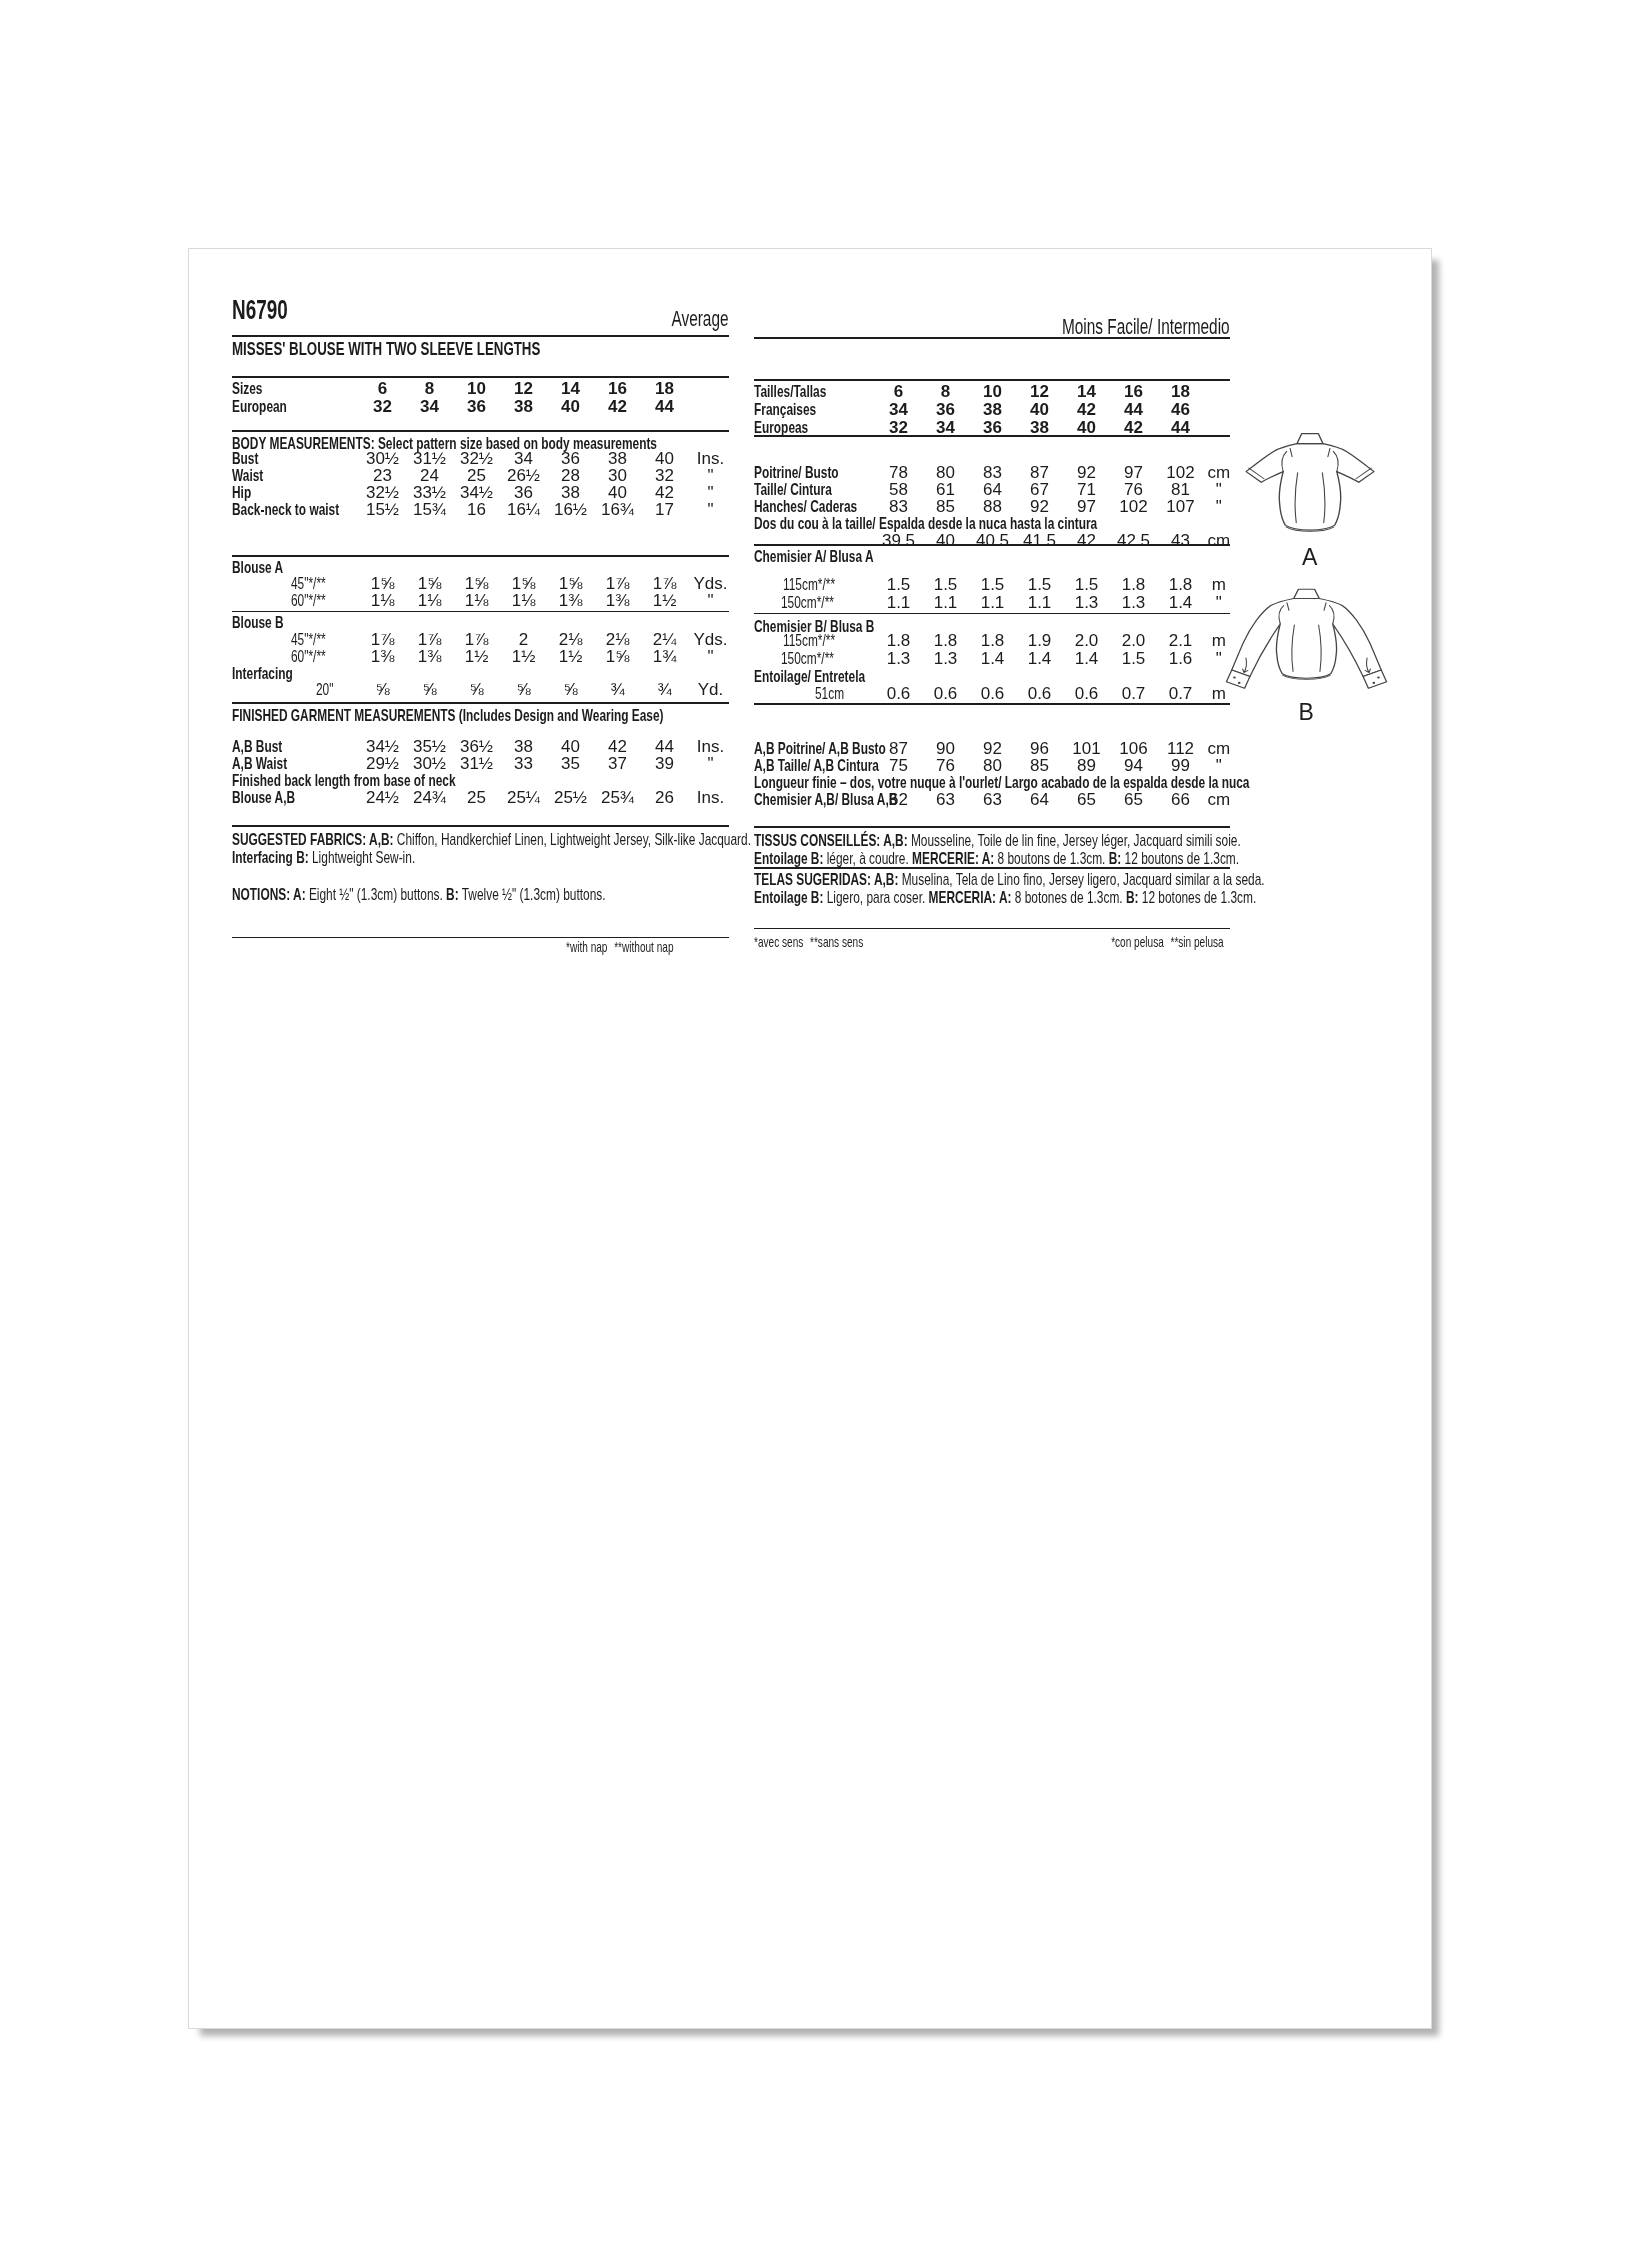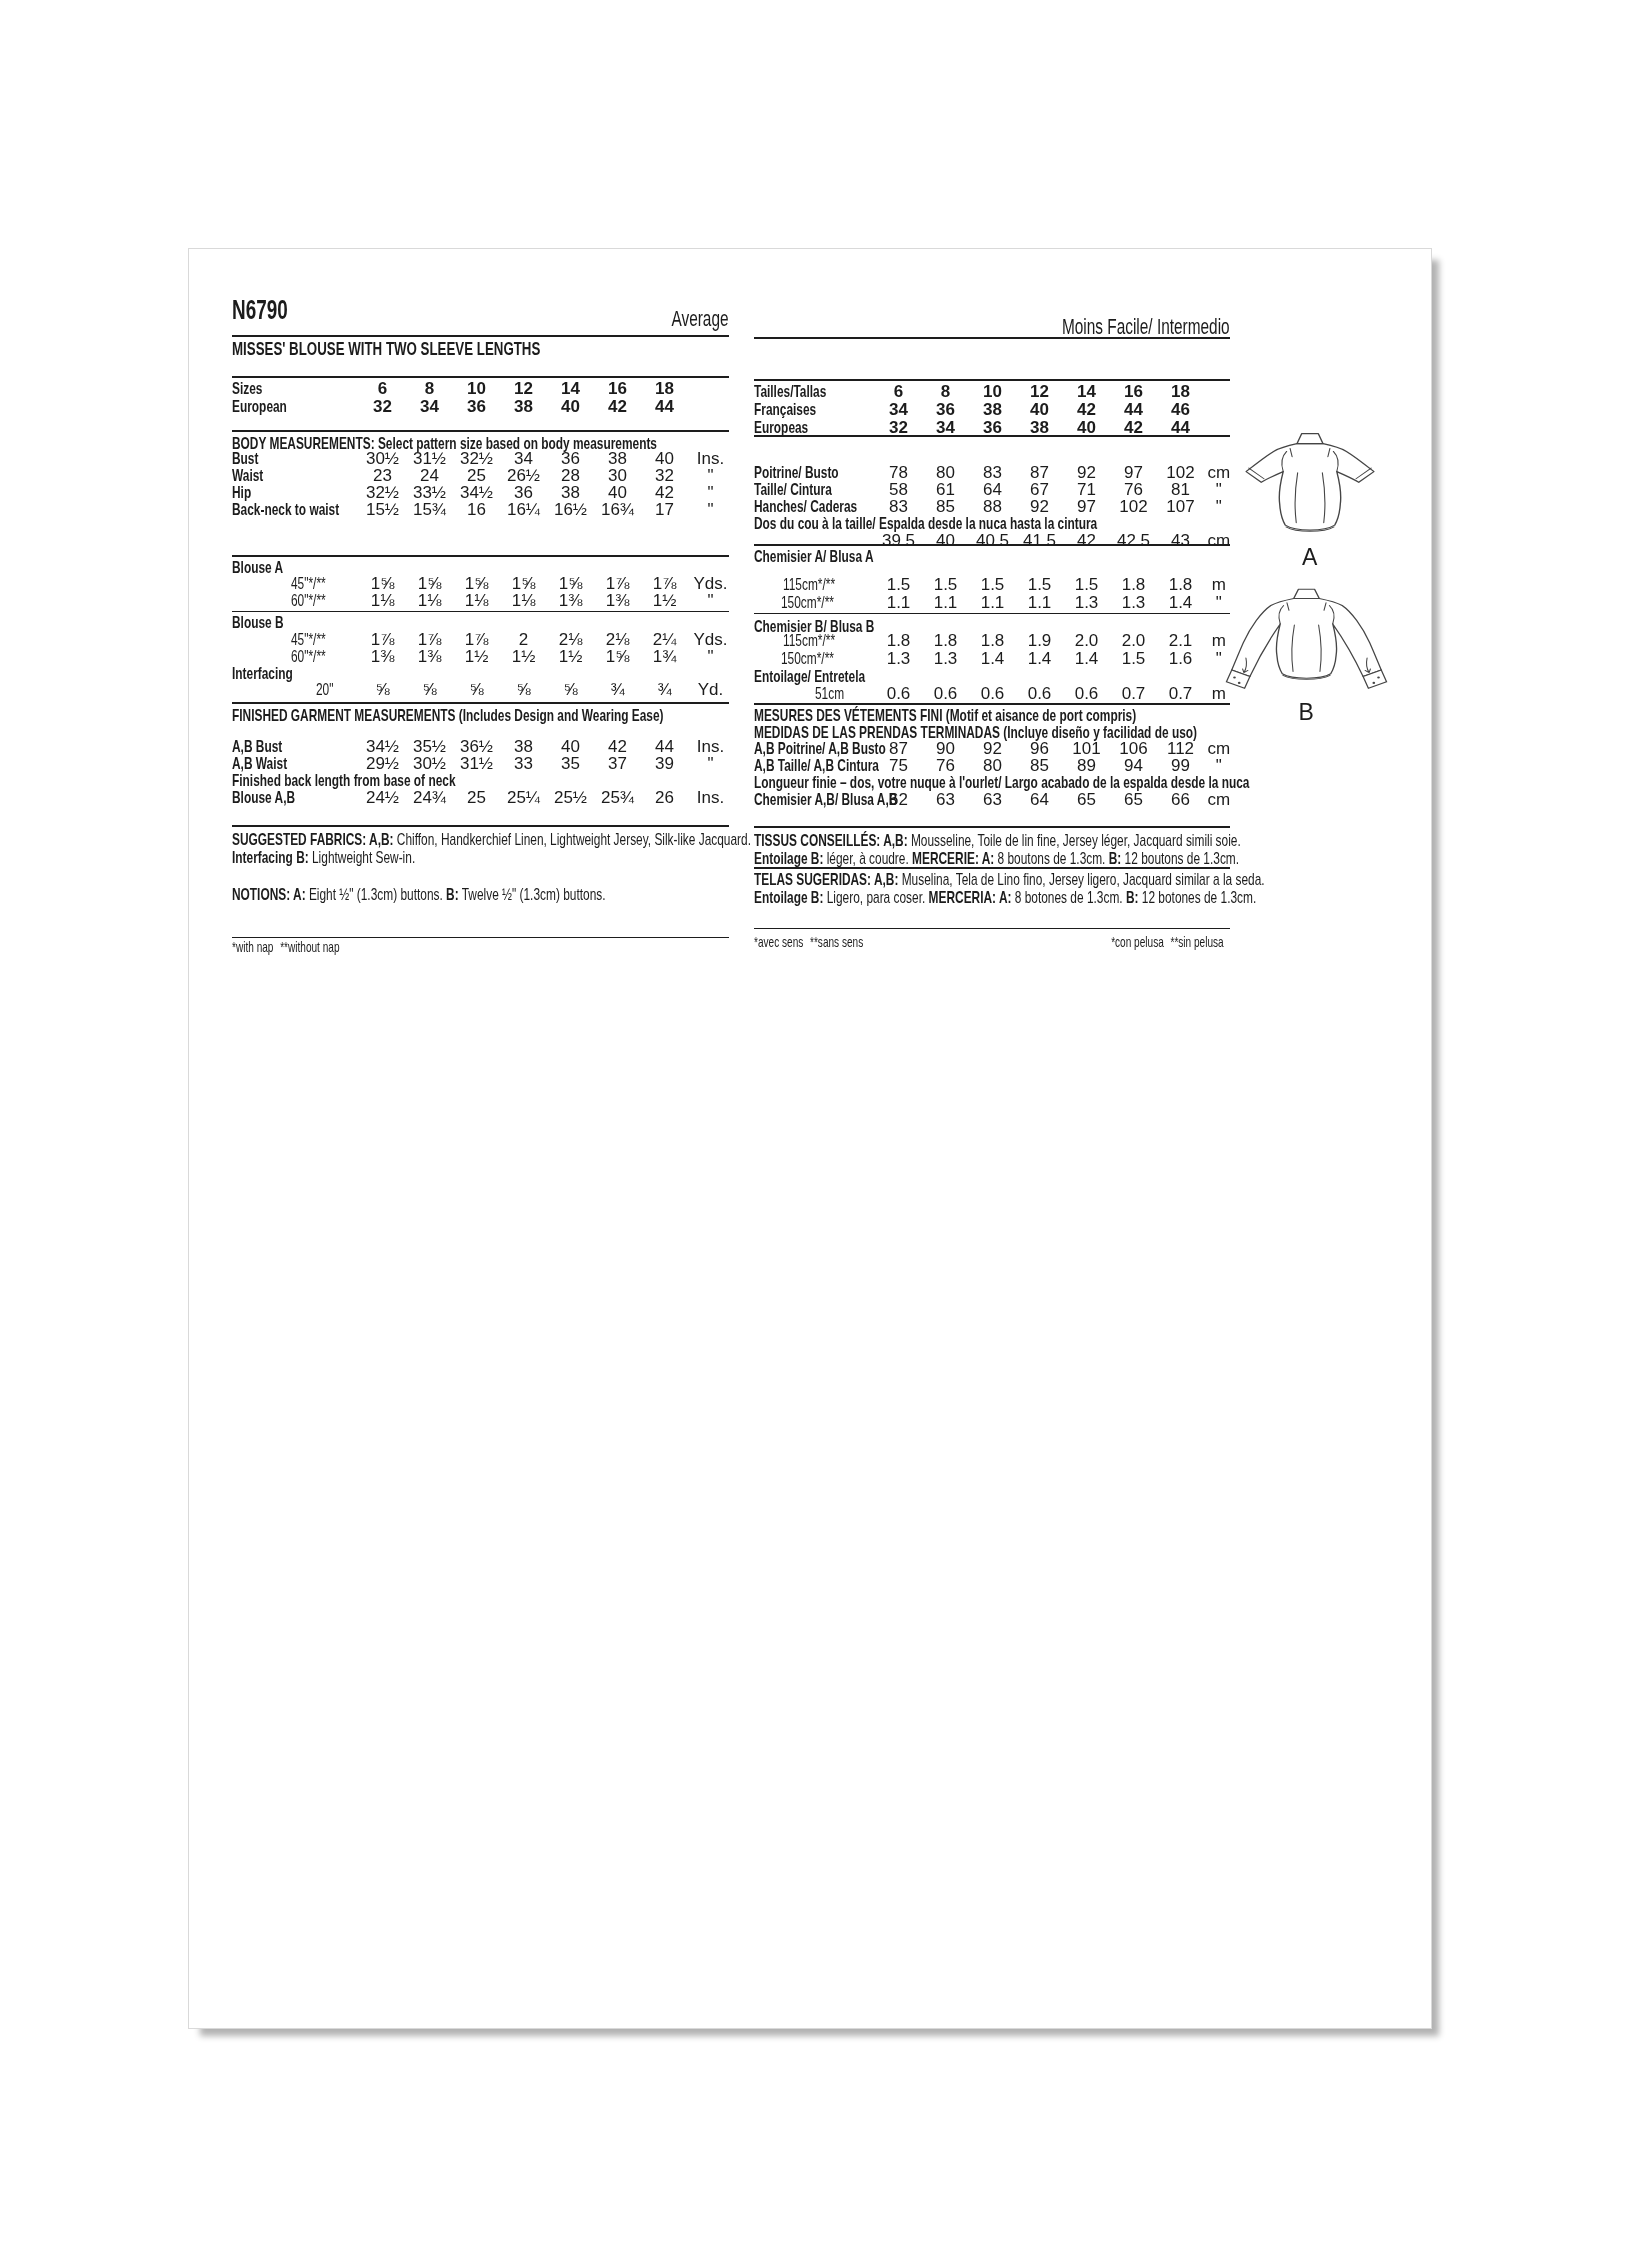--- a/index.html
+++ b/index.html
@@ -279,21 +279,21 @@
               <td class="u">Ins.</td>
             </tr>
     </tbody>
         </table>
 
     <div class="hr" style="top:576px;height:2.1px;"></div>
     <div class="p cx" style="top:582px;"><b>SUGGESTED FABRICS: A,B:</b><span> Chiffon, Handkerchief Linen, Lightweight Jersey, Silk-like Jacquard.</span><br><b>Interfacing B:</b><span> Lightweight Sew-in.</span></div>
     <div class="p cx" style="top:637px;"><b>NOTIONS: A:</b><span> Eight ½" (1.3cm) buttons. </span><b>B:</b><span> Twelve ½" (1.3cm) buttons.</span></div>
 
     <div class="hr" style="top:688px;height:1.4px;"></div>
-    <div class="fn" style="top:691px;">
+    <div class="fn" style="top:691px;justify-content:flex-end;">
       <span class="grp cx"><span>*with nap</span><span>**without nap</span></span>
     </div>
   </div>
 
   <div class="col" id="col-right">
     <div class="diff" style="top:66px;"><span class="cx-r">Moins Facile/ Intermedio</span></div>
     <div class="hr" style="top:88px;height:2.1px;"></div>
     <div class="hr" style="top:130px;height:2.1px;"></div>
 
     <table class="t26" style="top:133px;width:476px;">
@@ -485,21 +485,20 @@
               <td class="v">0.6</td>
               <td class="v">0.6</td>
               <td class="v">0.7</td>
               <td class="v">0.7</td>
               <td class="u">m</td>
             </tr>
     </tbody>
         </table>
 
     <div class="hr" style="top:454px;height:2.1px;"></div>
-    <div class="h" style="top:458px;line-height:17px;"><span class="cx">MESURES DES VÉTEMENTS FINI (Motif et aisance de port compris)</span><br><span class="cx">MEDIDAS DE LAS PRENDAS TERMINADAS (Incluye diseño y facilidad de uso)</span></div>
 
     <table class="t25" style="top:491px;width:476px;">
       <colgroup>
             <col style="width:121px">
             <col span="7" style="width:47px">
             <col style="width:29.5px">
           </colgroup>
       <tbody>
             <tr>
               <td class="lb"><span class="cx">A,B Poitrine/ A,B Busto</span></td>

